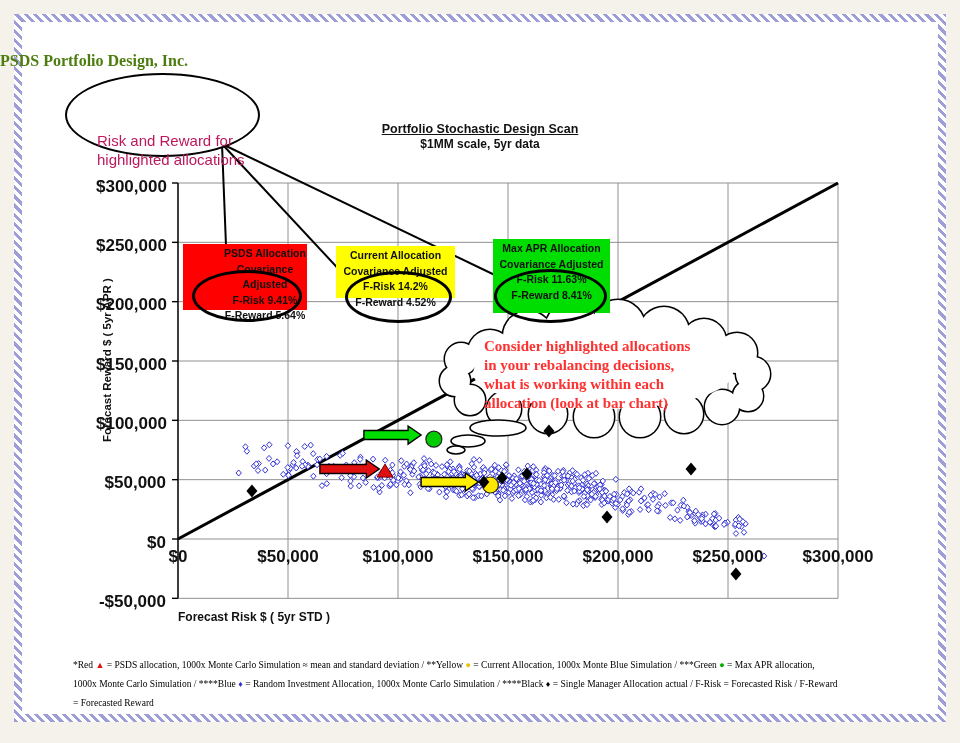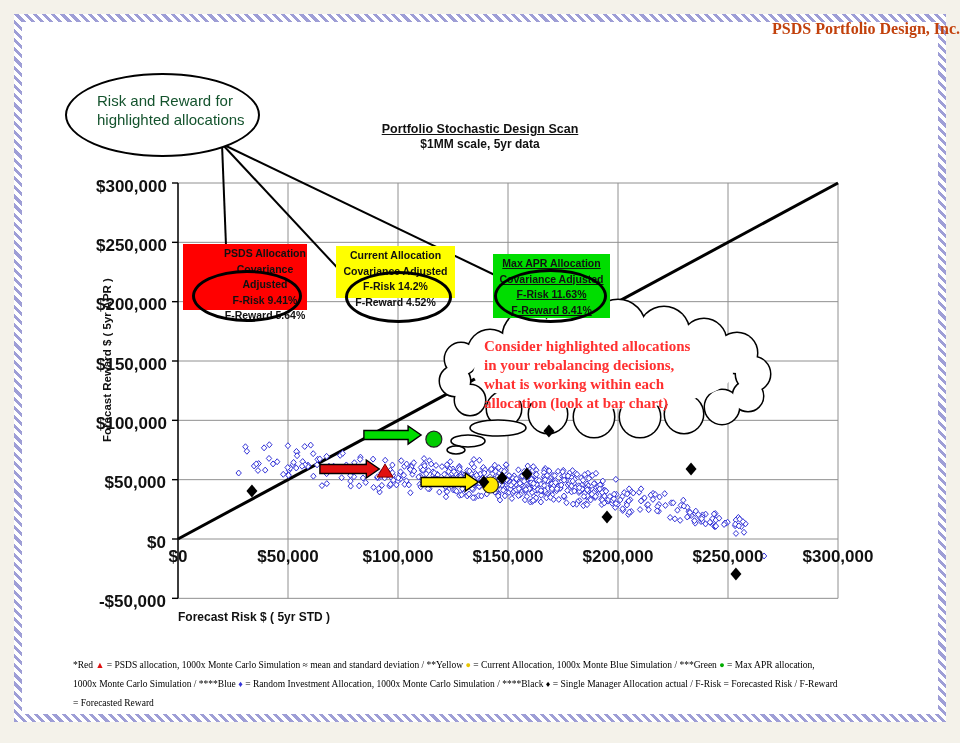--- a/index.html
+++ b/index.html
@@ -3,40 +3,40 @@
 <meta charset="utf-8">
 <style>
   html,body{margin:0;padding:0;}
   body{font-family:"Liberation Sans",sans-serif;background:#f4f2ea;}
   #page{position:relative;width:960px;height:743px;background:#f4f2ea;overflow:hidden;}
   #ribbon{position:absolute;left:14px;top:14px;width:932px;height:708px;
           background:repeating-linear-gradient(45deg,#9e9ed6 0 3px,#ffffff 3px 6.5px);}
   #panel{position:absolute;left:8px;top:8px;right:8px;bottom:8px;background:#ffffff;}
   #gfx{position:absolute;left:0;top:0;width:960px;height:743px;z-index:1;}
   .txt{position:absolute;z-index:2;}
-  #hdr{top:20px;left:0;width:960px;text-align:right;font-family:"Liberation Serif",serif;
-       font-weight:bold;font-size:16px;color:#c2410c;}
+  #hdr{top:52px;left:0;width:960px;text-align:left;font-family:"Liberation Serif",serif;
+       font-weight:bold;font-size:16px;color:#4d7c0f;}
   #ct1{top:122px;left:0;width:960px;text-align:center;font-weight:bold;font-size:12.5px;color:#111;text-decoration:underline;}
   #ct2{top:137px;left:0;width:960px;text-align:center;font-weight:bold;font-size:12px;color:#111;}
   #callout{left:65px;top:73px;width:191px;height:80px;background:#fff;border:2.5px solid #000;
            border-radius:50%;}
-  #callout .cl{position:absolute;left:30px;font-size:15px;color:#14532d;white-space:nowrap;}
+  #callout .cl{position:absolute;left:30px;font-size:15px;color:#be185d;white-space:nowrap;margin-top:40px;}
   #ytitle{left:60px;top:295px;width:190px;height:24px;transform:rotate(-90deg) translate(0,0);
           transform-origin:50% 50%;text-align:center;font-weight:bold;font-size:11.5px;color:#111;
           left:18px;top:348px;}
   #xtitle{left:178px;top:610px;width:660px;text-align:left;font-weight:bold;font-size:12px;color:#111;}
   .tick{position:absolute;z-index:2;font-weight:bold;font-size:17px;color:#111;}
   .box{position:absolute;z-index:2;text-align:center;font-weight:bold;font-size:10.5px;
        line-height:15.5px;color:#111;padding-top:2px;box-sizing:border-box;}
   .ring{position:absolute;z-index:3;border:3px solid #000;border-radius:50%;pointer-events:none;}
   #box-psds{left:183px;top:244px;width:124px;height:66px;}
   #ring-psds{left:192px;top:270px;width:104px;height:46px;}
   #box-current{left:336px;top:246px;width:119px;height:52px;}
   #ring-current{left:345px;top:271px;width:101px;height:46px;}
-  #box-maxapr{left:493px;top:254px;width:117px;height:64px;text-decoration:underline;}
+  #box-maxapr{left:493px;top:239px;width:117px;height:74px;}
   #ring-maxapr{left:494px;top:269px;width:107px;height:48px;}
   #cloudtext{left:484px;top:337px;width:290px;z-index:2;font-family:"Liberation Serif",serif;
              font-weight:bold;font-size:15px;line-height:19px;color:#ff3030;}
   #footer{left:73px;top:656px;width:824px;font-family:"Liberation Serif",serif;font-size:9.5px;
           line-height:18.8px;color:#000;}
   #footer .g{font-family:"Liberation Sans",sans-serif;font-size:9px;}
   #footer .g-red{color:#e01010;} #footer .g-yellow{color:#e8c400;}
   #footer .g-green{color:#00ad00;} #footer .g-blue{color:#3535d8;} #footer .g-black{color:#000;}
 </style>
 </head>

